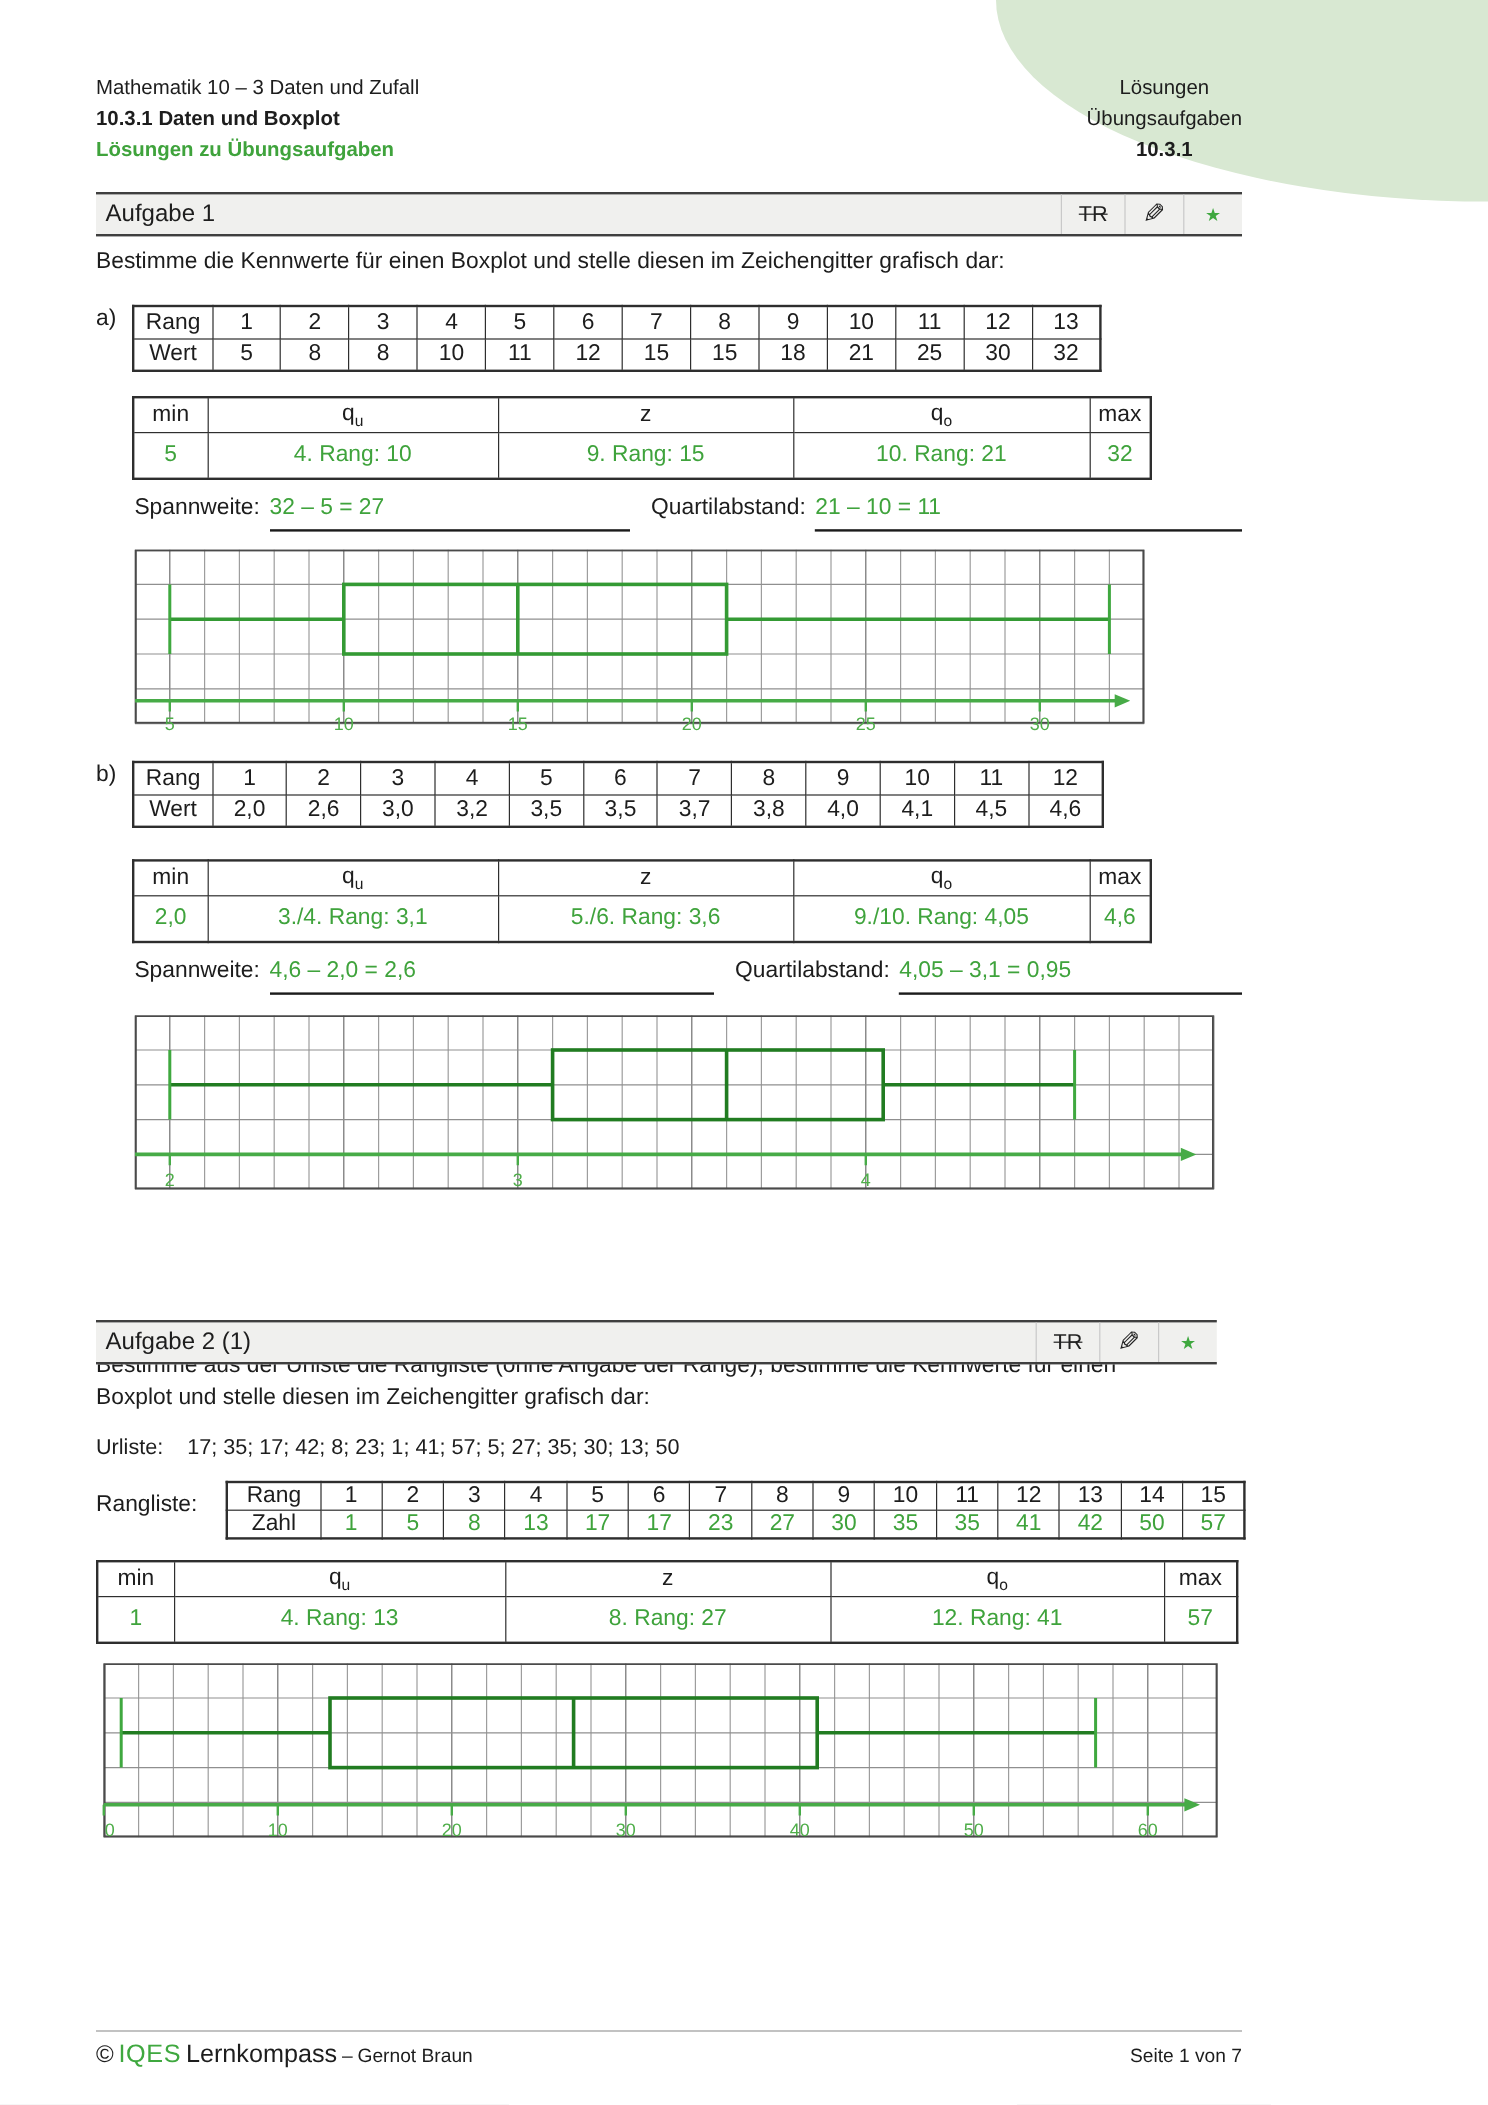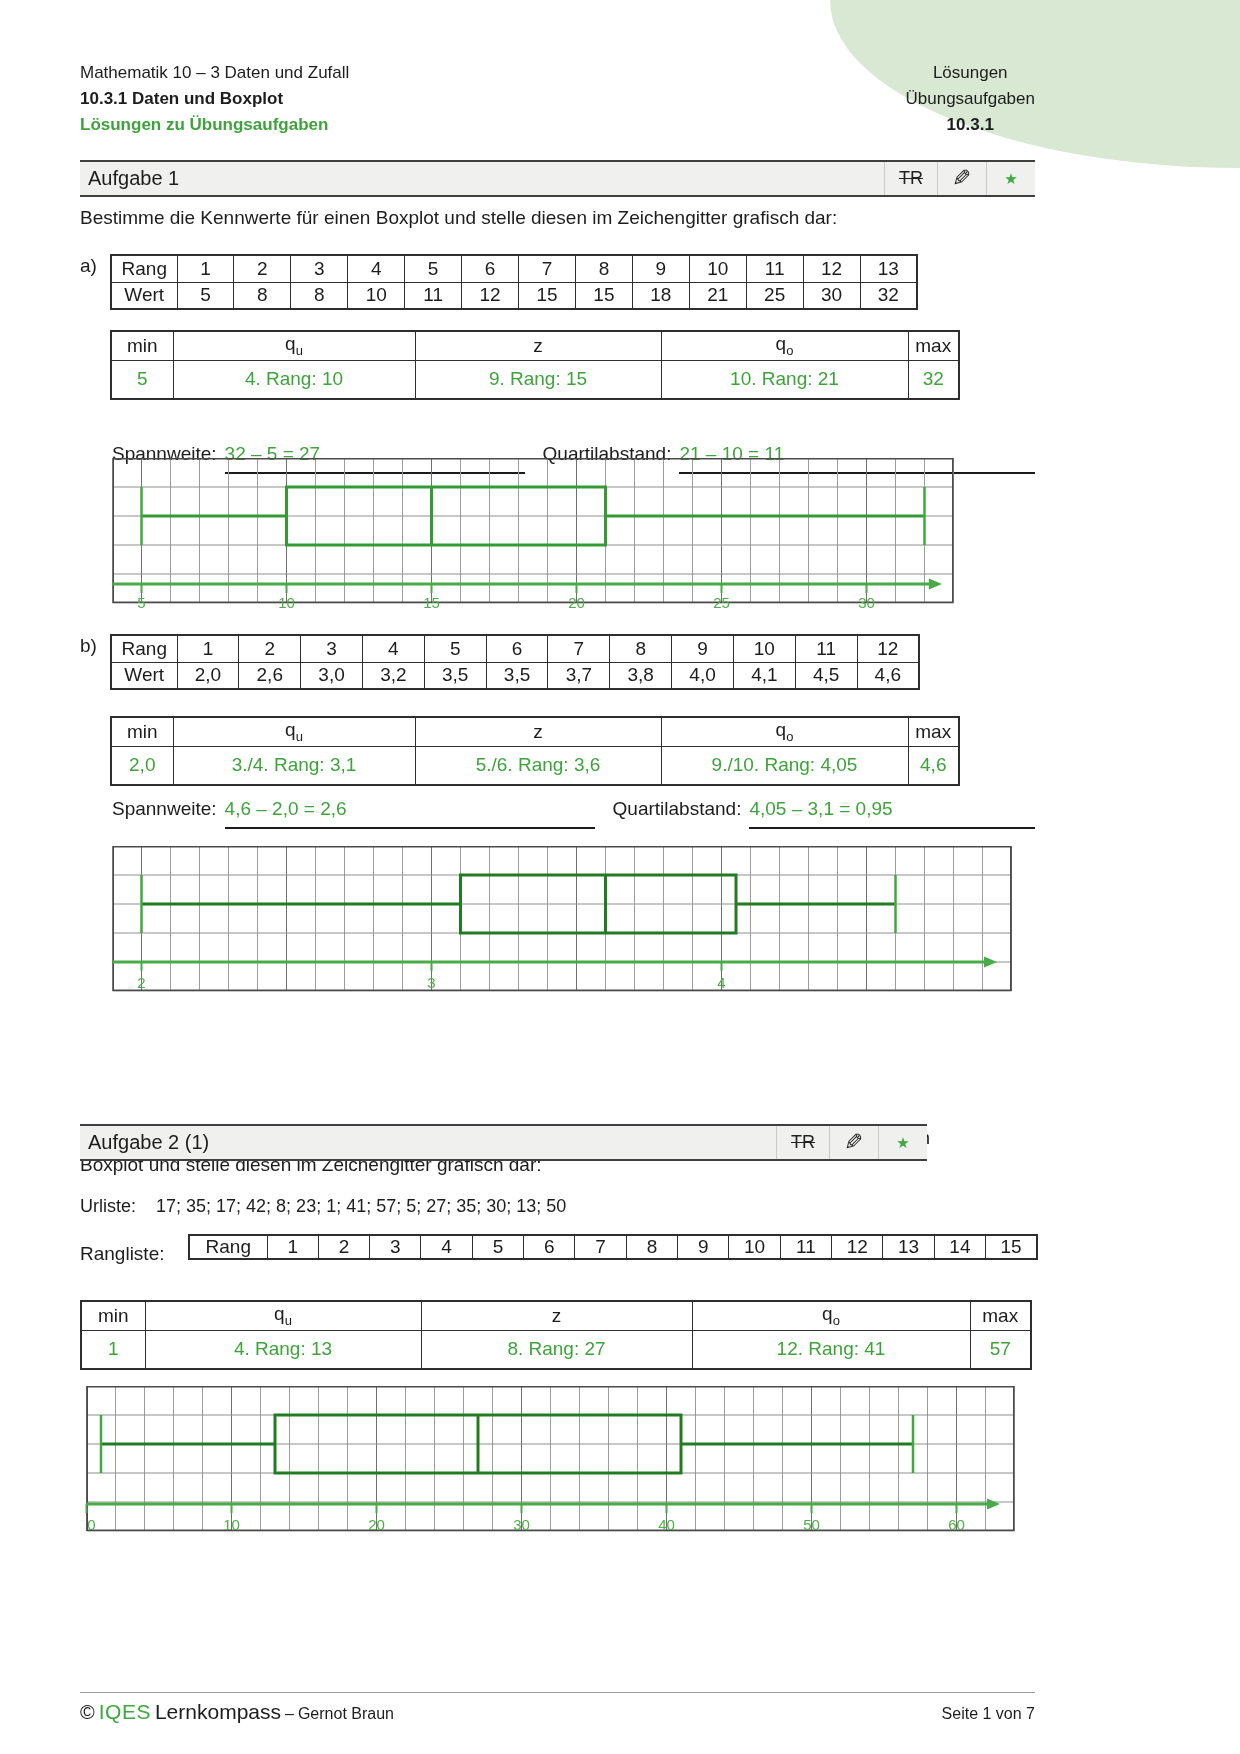--- a/index.html
+++ b/index.html
@@ -55,21 +55,21 @@
   .kw-2 td:nth-child(1){width:64px;}
   .kw-2 td:nth-child(2){width:276px;}
   .kw-2 td:nth-child(3){width:271px;}
   .kw-2 td:nth-child(4){width:278px;}
   .kw-2 td:nth-child(5){width:61px;}
 
   
   .spann-row{display:flex;align-items:baseline;font-size:19px;}
   .spann-row .lbl{white-space:nowrap;margin-right:8px;}
   .ans{display:inline-block;border-bottom:2px solid #1b1b1b;padding-bottom:7px;color:#3fa33c;white-space:nowrap;}
-  .w300{width:300px;margin-top:31px;}
+  .w300{width:300px;}
   .w370{width:370px;}
   .grow{flex:1;}
   .ml18{margin-left:18px;}
 
   .urliste-row{display:flex;font-size:18px;gap:20px;}
 
   .grid-box{z-index:1;}
 
   
   .footer-line{border-top:1px solid #9a9a9a;height:0;}
@@ -350,21 +350,21 @@
         <line x1="0" y1="116" x2="874.5" y2="116" stroke="#47ab47" stroke-width="3"></line>
         <polygon points="884.5,116 871.5,110.5 871.5,121.5" fill="#47ab47"></polygon>
         <line x1="29.000000000000025" y1="116" x2="29.000000000000025" y2="125" stroke="#47ab47" stroke-width="2"></line>
         <text x="29.000000000000025" y="142" fill="#4fae4a" font-size="15" text-anchor="middle" font-family="Liberation Sans, sans-serif">2</text>
         <line x1="319" y1="116" x2="319" y2="125" stroke="#47ab47" stroke-width="2"></line>
         <text x="319" y="142" fill="#4fae4a" font-size="15" text-anchor="middle" font-family="Liberation Sans, sans-serif">3</text>
         <line x1="609" y1="116" x2="609" y2="125" stroke="#47ab47" stroke-width="2"></line>
         <text x="609" y="142" fill="#4fae4a" font-size="15" text-anchor="middle" font-family="Liberation Sans, sans-serif">4</text>
       </svg></div>
 
-  <div class="abs bar" style="left:80px;top:1124px;width:847px;">
+  <div class="abs bar" style="left:80px;top:1100px;width:934px;">
     <span class="bar-title">Aufgabe 2 (1)</span>
     <span class="bar-icons">
       <span class="bar-cell" style="width:52px;">
           <span class="tr-label">TR</span>
         </span>
       <span class="bar-cell">
           <span class="pencil">✎</span>
         </span>
       <span class="bar-cell">
           <span class="star" style="color:#3fa83f;">★</span>
@@ -393,20 +393,38 @@
           <td>6</td>
           <td>7</td>
           <td>8</td>
           <td>9</td>
           <td>10</td>
           <td>11</td>
           <td>12</td>
           <td>13</td>
           <td>14</td>
           <td>15</td>
+    </tr>
+    <tr class="vals">
+      <td class="rh">Zahl</td>
+      <td>1</td>
+          <td>5</td>
+          <td>8</td>
+          <td>13</td>
+          <td>17</td>
+          <td>17</td>
+          <td>23</td>
+          <td>27</td>
+          <td>30</td>
+          <td>35</td>
+          <td>35</td>
+          <td>41</td>
+          <td>42</td>
+          <td>50</td>
+          <td>57</td>
     </tr>
   </tbody>
     </table>
 
   <table class="abs kw kw-2" style="left:80px;top:1300px;">
     <tbody>
         <tr class="kw-head">
       <td>min</td>
       <td><span>q</span><sub>u</sub></td>
       <td>z</td>

